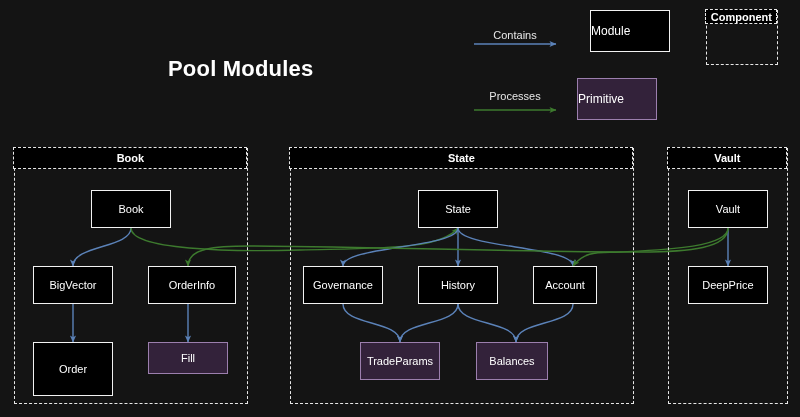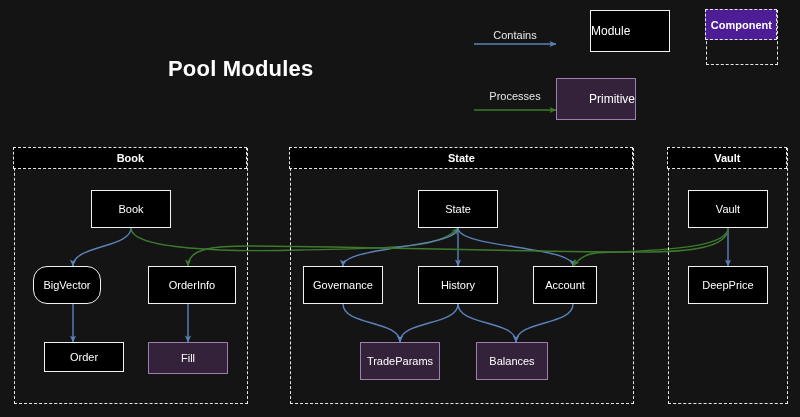--- a/index.html
+++ b/index.html
@@ -55,35 +55,35 @@
   }
   .module-style {
     background: #000000;
     border: 1.6px solid #f2f2f2;
   }
   .primitive-style {
     background: #33223a;
     border: 1.6px solid #9c7fae;
   }
   #legend-module { left: 590px; top: 10px; width: 80px; height: 42px; }
-  #legend-primitive { left: 556px; top: 78px; width: 80px; height: 42px; padding-left: 32px; }
+  #legend-primitive { left: 577px; top: 78px; width: 80px; height: 42px; }
 
   
   #legend-component {
     position: absolute;
     left: 706px; top: 10px;
     width: 72px; height: 55px;
     border: 1.6px dashed #e8e8e8;
     box-sizing: border-box;
   }
   #legend-component-header {
     position: absolute;
     left: -1.6px; top: -1.6px;
-    width: 72px; height: 31px;
-    background: #4c1d95;
+    width: 72px; height: 15px;
+    background: #000000;
     border: 1.6px dashed #e8e8e8;
     box-sizing: border-box;
     display: flex;
     align-items: center;
     justify-content: center;
   }
   #legend-component-header span {
     font-size: 11px;
     font-weight: bold;
     color: #ffffff;
@@ -206,27 +206,27 @@
       <div class="group" style="left: 668px; top: 148px; width: 120px; height: 256px;">
         <div class="group-header" style="width: 120px;">
           <span>Vault</span>
         </div>
       </div>
     </div>
   <div id="nodes-layer">
       <div class="node module" style="left: 91px; top: 190px; width: 80px; height: 38px;">
         <span>Book</span>
       </div>
-      <div class="node module" style="left: 33px; top: 266px; width: 68px; height: 38px; border-radius: 14px;">
+      <div class="node module" style="left: 33px; top: 266px; width: 80px; height: 38px;">
         <span>BigVector</span>
       </div>
       <div class="node module" style="left: 148px; top: 266px; width: 88px; height: 38px;">
         <span>OrderInfo</span>
       </div>
-      <div class="node module" style="left: 44px; top: 342px; width: 80px; height: 30px;">
+      <div class="node module" style="left: 33px; top: 342px; width: 80px; height: 54px;">
         <span>Order</span>
       </div>
       <div class="node primitive" style="left: 148px; top: 342px; width: 80px; height: 32px;">
         <span>Fill</span>
       </div>
       <div class="node module" style="left: 418px; top: 190px; width: 80px; height: 38px;">
         <span>State</span>
       </div>
       <div class="node module" style="left: 303px; top: 266px; width: 80px; height: 38px;">
         <span>Governance</span>

